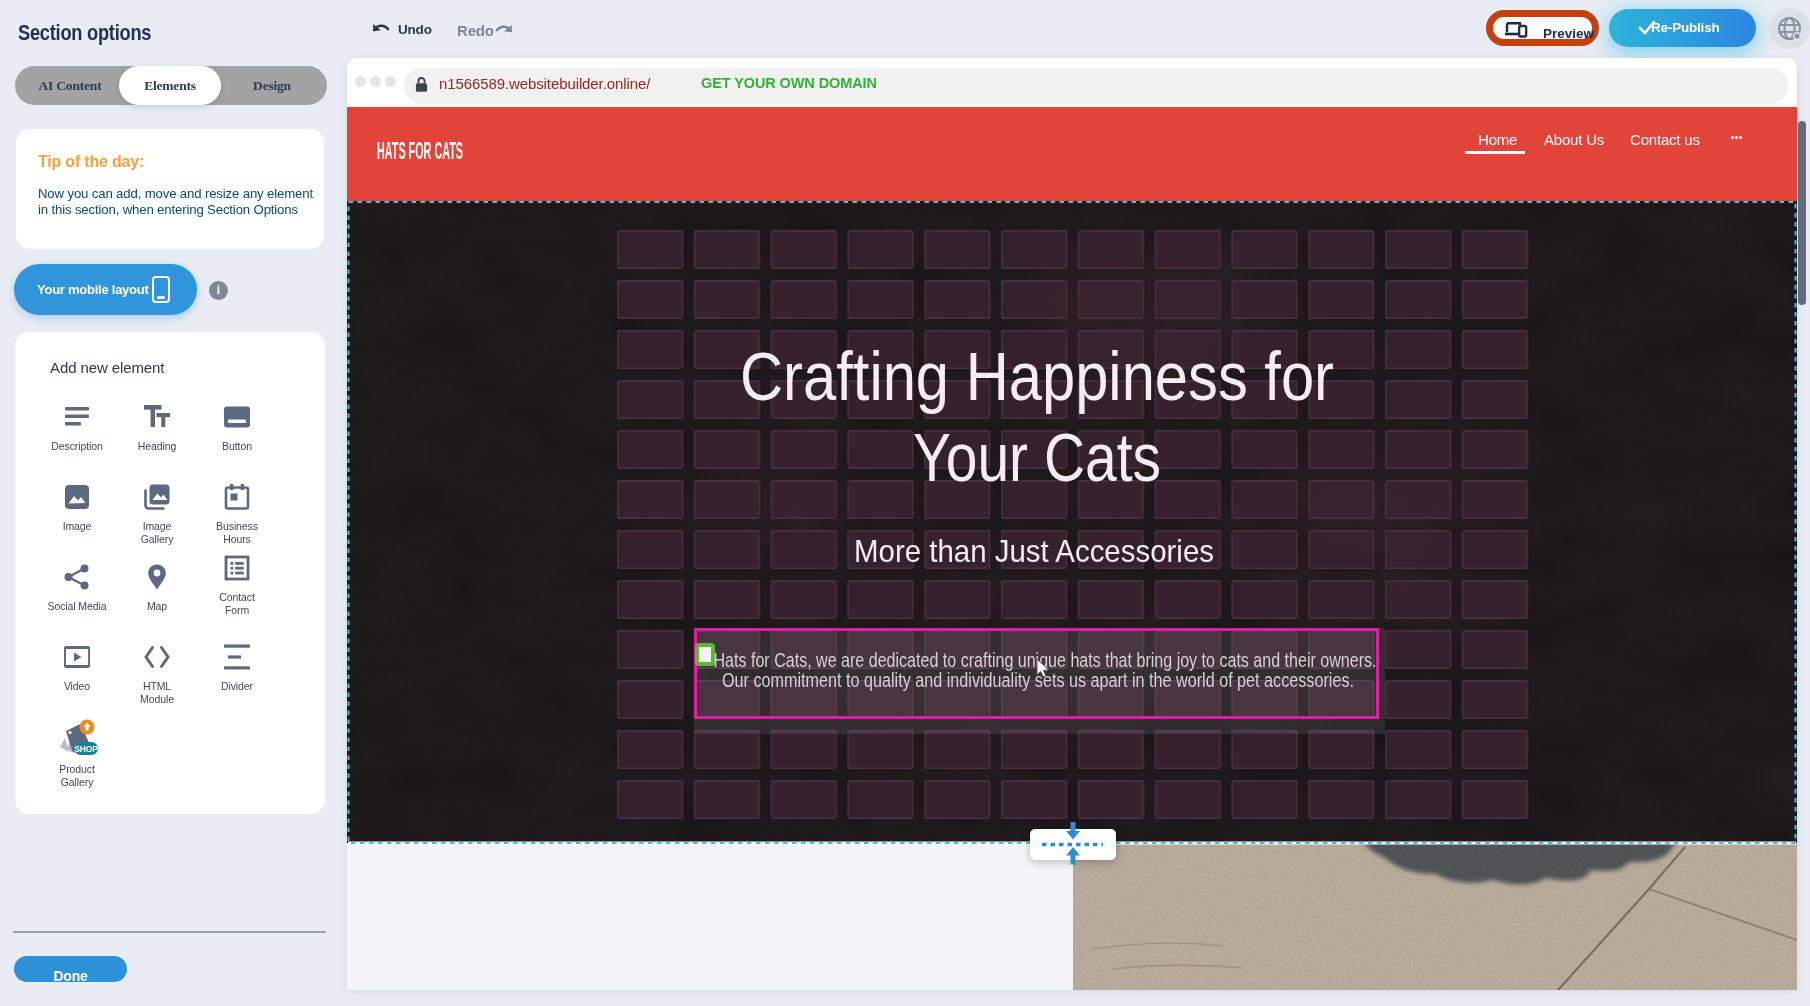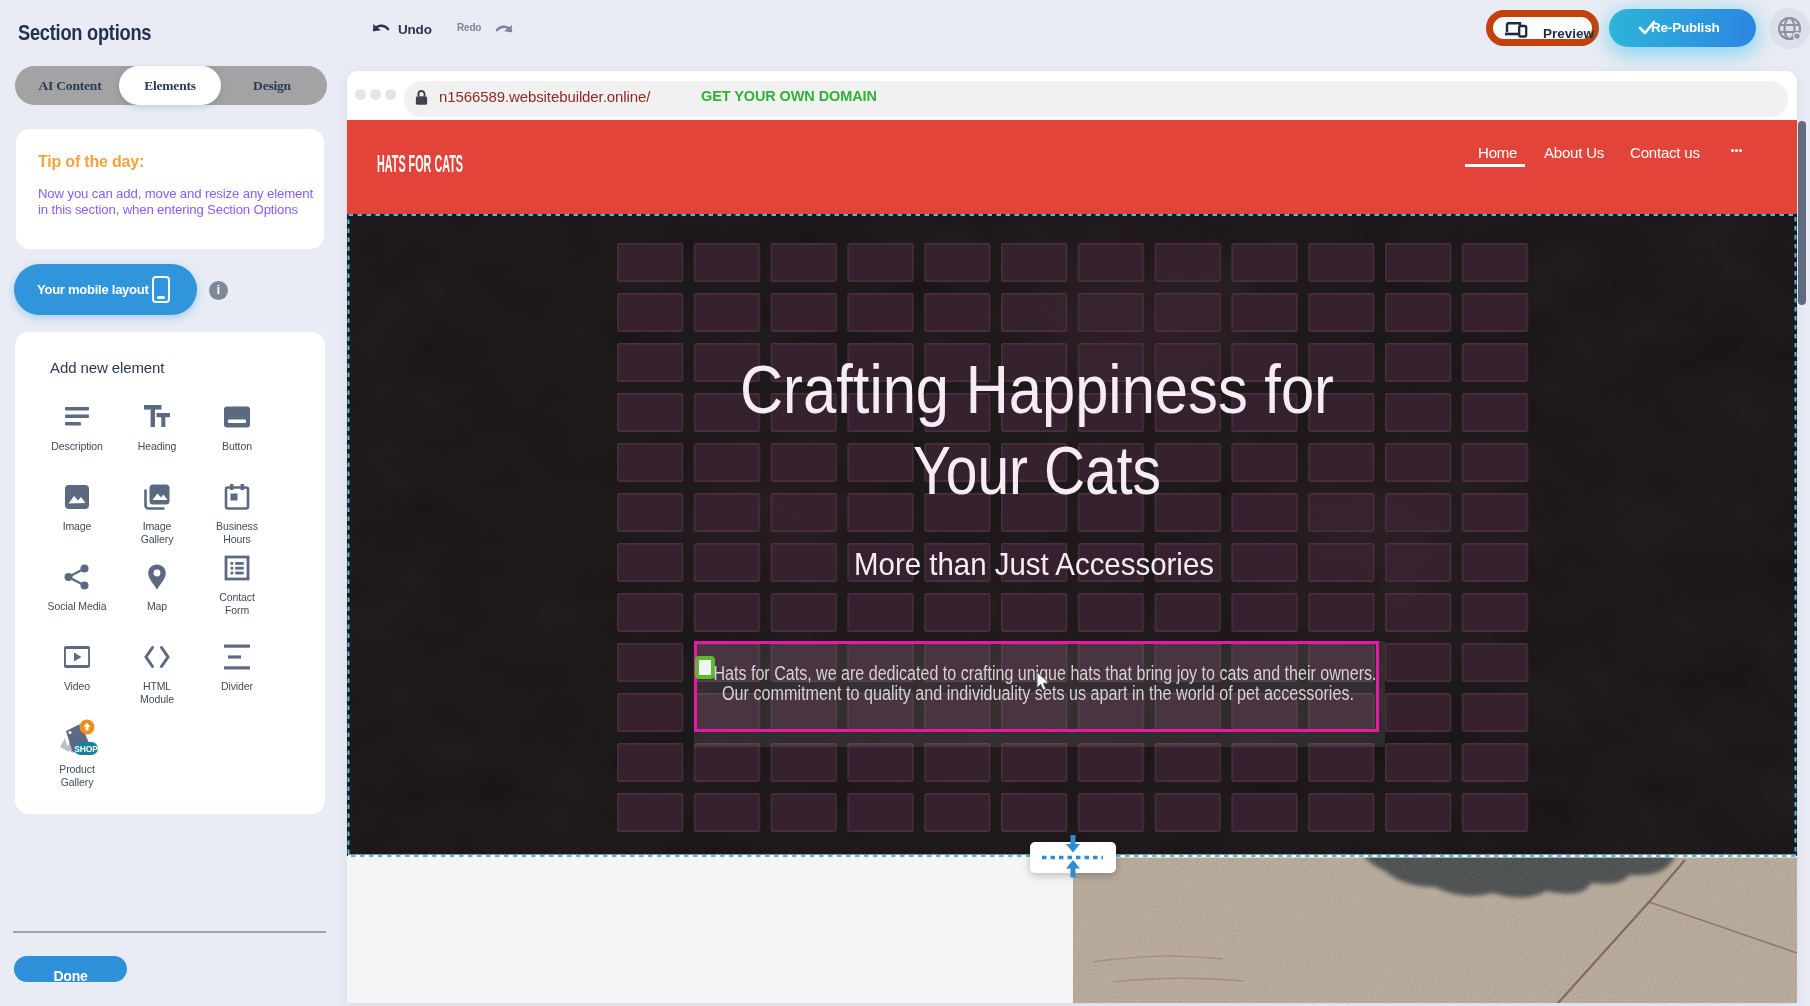--- a/index.html
+++ b/index.html
@@ -20,40 +20,40 @@
 
   
   .tabs{left:15px;top:66px;width:312px;height:39px;border-radius:20px;background:#a3a3a3;font-family:Liberation Serif, serif;}
   .tab{position:absolute;top:0;height:39px;line-height:39px;font-size:13.5px;font-weight:bold;color:#2b3a55;text-align:center;letter-spacing:-.2px;}
   .tab.ai{left:0;width:110px;}
   .tab.el{left:104px;width:102px;background:#fff;border-radius:20px;box-shadow:0 2px 6px rgba(40,60,100,.18);}
   .tab.de{left:211px;width:92px;}
 
   .tipcard{left:16px;top:129px;width:308px;height:120px;background:#fff;border-radius:14px;}
   .tiptitle{left:38px;top:153px;font-size:16px;font-weight:bold;color:#f2a33c;letter-spacing:-.2px;}
-  .tipbody{left:38px;top:186px;width:300px;font-size:13.2px;line-height:15.6px;color:#8b5cf6;letter-spacing:-.15px;}
+  .tipbody{left:38px;top:186px;width:300px;font-size:13.2px;line-height:15.6px;color:#0c4a6e;letter-spacing:-.15px;}
 
   .editmob{left:14px;top:264px;width:183px;height:51px;border-radius:26px;background:#3095db;box-shadow:0 3px 8px rgba(48,149,219,.35);}
   .editmob span{position:absolute;left:23px;top:18px;color:#fff;font-size:13px;font-weight:bold;letter-spacing:-.25px;}
   .phoneicon{position:absolute;left:138px;top:12px;width:18px;height:27px;border:2.4px solid #fff;border-radius:4px;}
   .phoneicon:after{content:"";position:absolute;left:2.5px;bottom:2.5px;width:8px;height:2.2px;background:#fff;border-radius:2px;}
   .infoc{left:209px;top:281px;width:19px;height:19px;border-radius:50%;background:#7f8899;color:#fff;
          font-size:12px;font-weight:bold;text-align:center;line-height:19px;}
 
   .addcard{left:15px;top:332px;width:310px;height:482px;background:#fff;border-radius:14px;}
   .addtitle{left:50px;top:359px;font-size:15px;color:#2b3950;letter-spacing:-.1px;}
   .el-item{position:absolute;width:80px;text-align:center;color:#3f4a5a;font-size:10.5px;line-height:13px;letter-spacing:-.1px;}
   .el-icon{display:block;margin:0 auto 10px auto;width:26px;height:26px;position:relative;color:#5b6a80;}
 
   .sidediv{left:13px;top:931px;width:313px;height:1.6px;background:#9aa2af;}
   .donebtn{left:14px;top:956px;width:113px;height:26px;border-radius:20px;background:#2e90d8;
            color:#fff;font-size:14px;font-weight:bold;text-align:center;line-height:40px;letter-spacing:-.2px;}
 
   
-  .canvas{left:347px;top:71px;width:1450px;height:932px;background:#fff;border-radius:10px 10px 0 0;
+  .canvas{left:347px;top:58px;width:1450px;height:932px;background:#fff;border-radius:10px 10px 0 0;
           box-shadow:0 2px 10px rgba(60,70,100,.10);overflow:hidden;}
   .dots3 i{position:absolute;top:84px;width:11px;height:11px;border-radius:50%;background:#e5e5e8;}
   .urlpill{left:57px;top:10px;width:1384px;height:36px;background:#f1f1f2;border-radius:18px;}
   .lock{left:68px;top:18px;}
   .urltext{left:92px;top:17px;font-size:15px;color:#94281e;letter-spacing:-.1px;}
   .domain{left:336px;top:17px;font-size:14.5px;font-weight:bold;color:#31b237;letter-spacing:-.1px;margin-left:18px;}
 
   .redhead{left:0;top:49px;width:1450px;height:94px;background:#e3443a;}
   .logo{left:30px;top:31px;}
   .nav{position:absolute;top:24px;color:#fff;font-size:15px;letter-spacing:-.2px;}
@@ -69,21 +69,21 @@
 </head>
 <body>
 <div id="app">
   <div class="abs sec-title">Section options</div>
 
   <svg class="abs" style="left:371px;top:22px" width="20" height="14" viewBox="0 0 20 14">
     <path d="M3 8 C6 3, 13 2, 17 7" fill="none" stroke="#2a3550" stroke-width="2.6" stroke-linecap="round"></path>
     <path d="M2 2 L2.6 9.2 L10 8.2 Z" fill="#2a3550"></path>
   </svg>
   <div class="abs" style="left:398px;top:22px;color:#2a3550;font-size:13.5px;font-weight:bold;letter-spacing:-.2px">Undo</div>
-  <div class="abs" style="left:457px;top:22px;color:#7d8698;font-size:10px;font-weight:bold;letter-spacing:-.2px">Redo</div>
+  <div class="abs" style="left:457px;top:22px;color:#7d8698;font-size:15px;font-weight:bold;letter-spacing:-.2px">Redo</div>
   <svg class="abs" style="left:494px;top:23px" width="20" height="14" viewBox="0 0 20 14">
     <path d="M17 8 C14 3, 7 2, 3 7" fill="none" stroke="#7d8698" stroke-width="2.6" stroke-linecap="round"></path>
     <path d="M18 2 L17.4 9.2 L10 8.2 Z" fill="#7d8698"></path>
   </svg>
 
   <div class="abs preview-btn"><span style="margin-left:50px">Preview</span></div>
   <svg class="abs" style="left:1504px;top:21px" width="26" height="17" viewBox="0 0 26 17">
     <path d="M3 2.2 h13 v9 M3 2.2 v9" fill="none" stroke="#1d2b47" stroke-width="2.4"></path>
     <path d="M1 13 h13" stroke="#1d2b47" stroke-width="2.6"></path>
     <rect x="15.2" y="5" width="7" height="10.5" rx="1.5" fill="#fdfdfe" stroke="#1d2b47" stroke-width="2.3"></rect>

